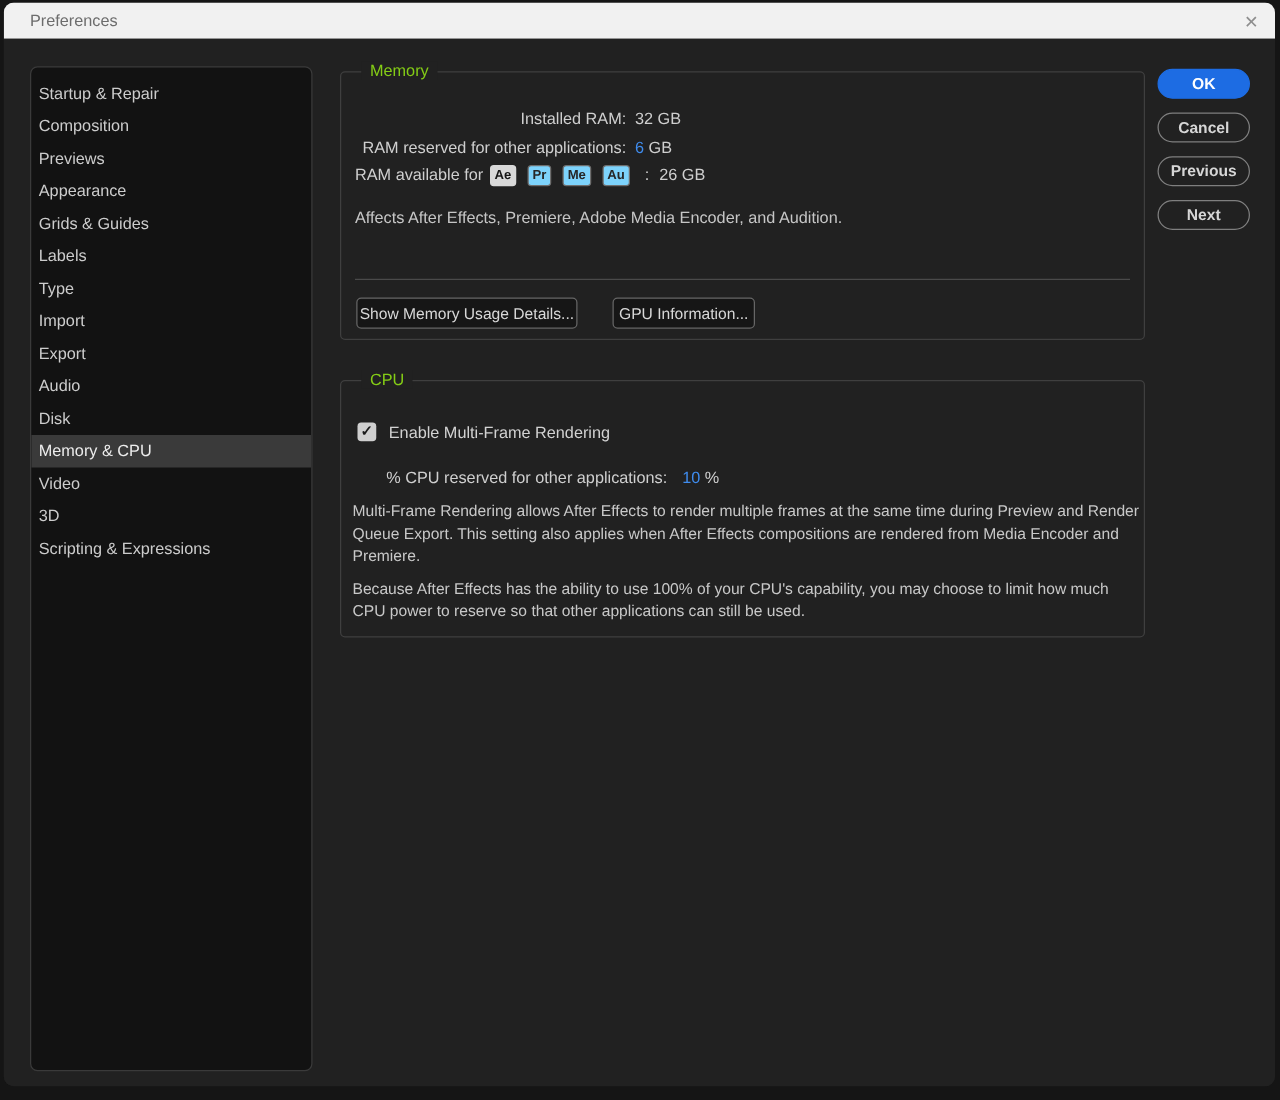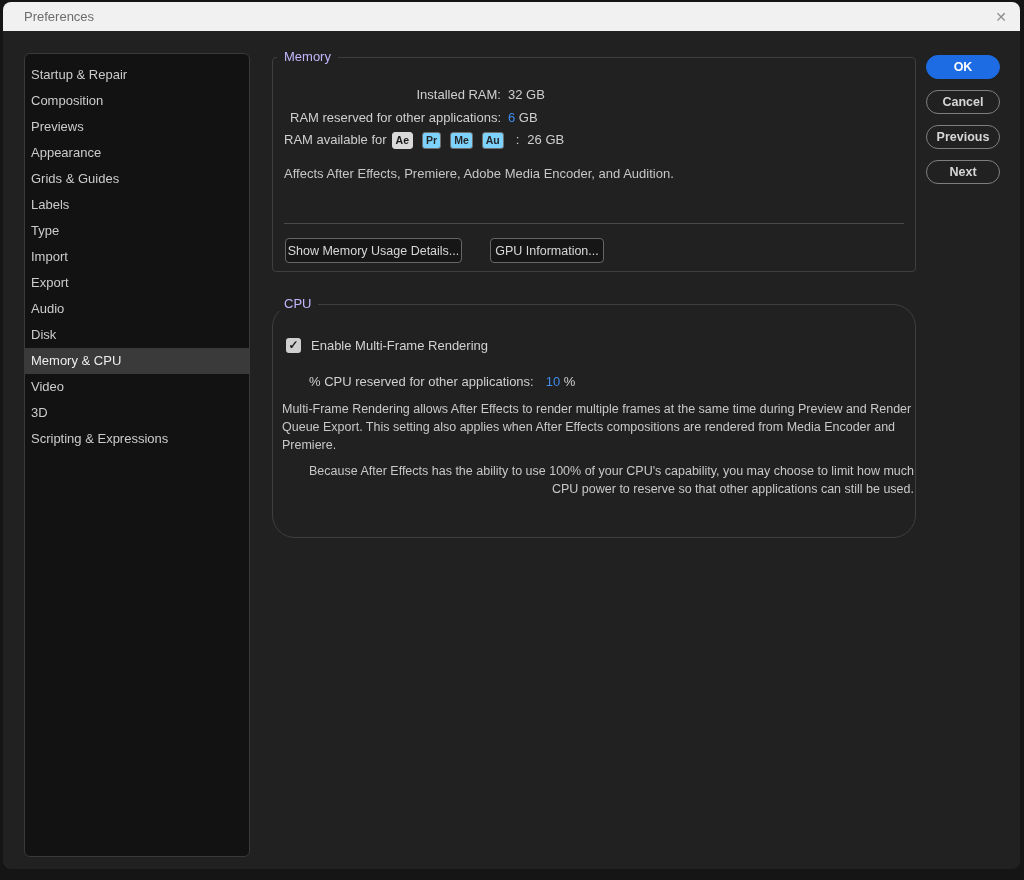--- a/index.html
+++ b/index.html
@@ -36,24 +36,24 @@
     height:26px; line-height:26px; padding-left:6px;
     font-size:13px; color:#cccccc; cursor:pointer; white-space:nowrap;
   }
   .side-item.selected { background:#3a3a3a; color:#ececec; }
 
   
   .panel {
     position:absolute; border:1px solid #3f3f3f; border-radius:4px;
   }
   .panel-memory { left:269px; top:26px; width:644px; height:215px; }
-  .panel-cpu    { left:269px; top:273px; width:644px; height:234px;border-radius:23px; }
+  .panel-cpu    { left:269px; top:273px; width:644px; height:206px; }
   .legend {
-    position:absolute; top:-9px; left:4px; background:#212121;
-    padding:0 7px; font-size:13px; color:#c4b5fd;
+    position:absolute; top:-9px; left:16px; background:#212121;
+    padding:0 7px; font-size:13px; color:#84cc16;
   }
 
   .mem-row { position:absolute; left:11px; height:20px; line-height:20px; font-size:13px; color:#cfcfcf; white-space:nowrap; }
   .mem-row .lbl { display:inline-block; width:217px; text-align:right; }
   .mem-row .val { margin-left:7px; }
   .blue { color:#3f8cee; }
   .row-installed { top:27px; }
   .row-reserved  { top:50px; }
   .row-available { top:71px; height:22px; display:flex; align-items:center; }
   .row-available .txt { margin-right:5px; }
@@ -84,21 +84,21 @@
   }
   .checkbox .check { display:none; color:#1a1a1a; font-size:12px; font-weight:bold; line-height:1; }
   .checkbox.checked .check { display:block; }
   .row-enable .cb-label { margin-left:10px; font-size:13px; color:#d2d2d2; }
   .row-cpu-reserved {
     position:absolute; left:36px; top:67px; height:20px; line-height:20px;
     font-size:13px; color:#cfcfcf; white-space:nowrap;
   }
   .row-cpu-reserved .val { margin-left:12px; }
   .cpu-paras { position:absolute; left:9px; top:95px; width:632px; font-size:12.5px; line-height:18px; color:#c8c8c8; }
-  .cpu-paras p + p { margin-top:8px;text-align:right; }
+  .cpu-paras p + p { margin-top:8px; }
 
   
   .actions {
     position:absolute; top:24px; right:20px; width:74px;
     display:flex; flex-direction:column; gap:11px;
   }
   .pill {
     height:24px; border-radius:12px; font-size:12.5px; font-weight:bold;
     font-family:inherit; cursor:pointer; text-align:center; line-height:22px;
   }

